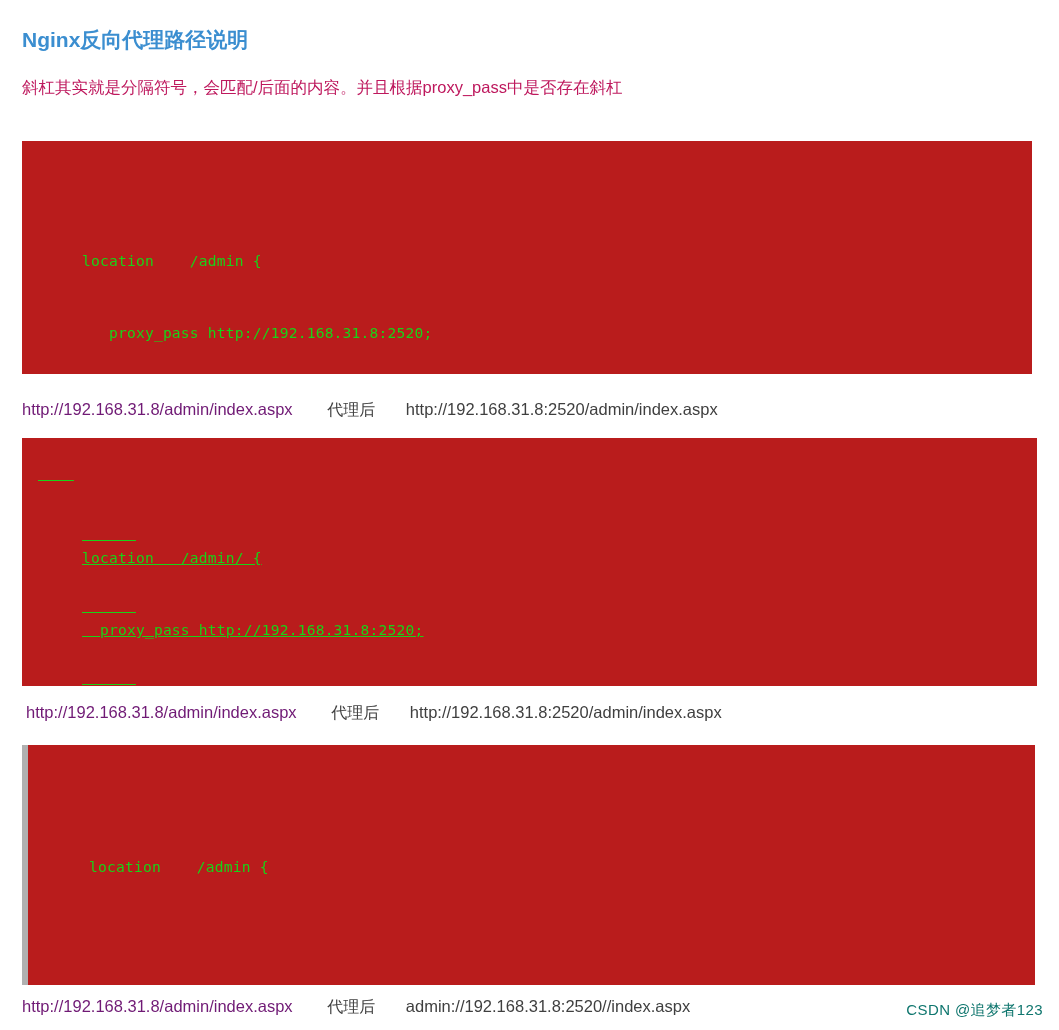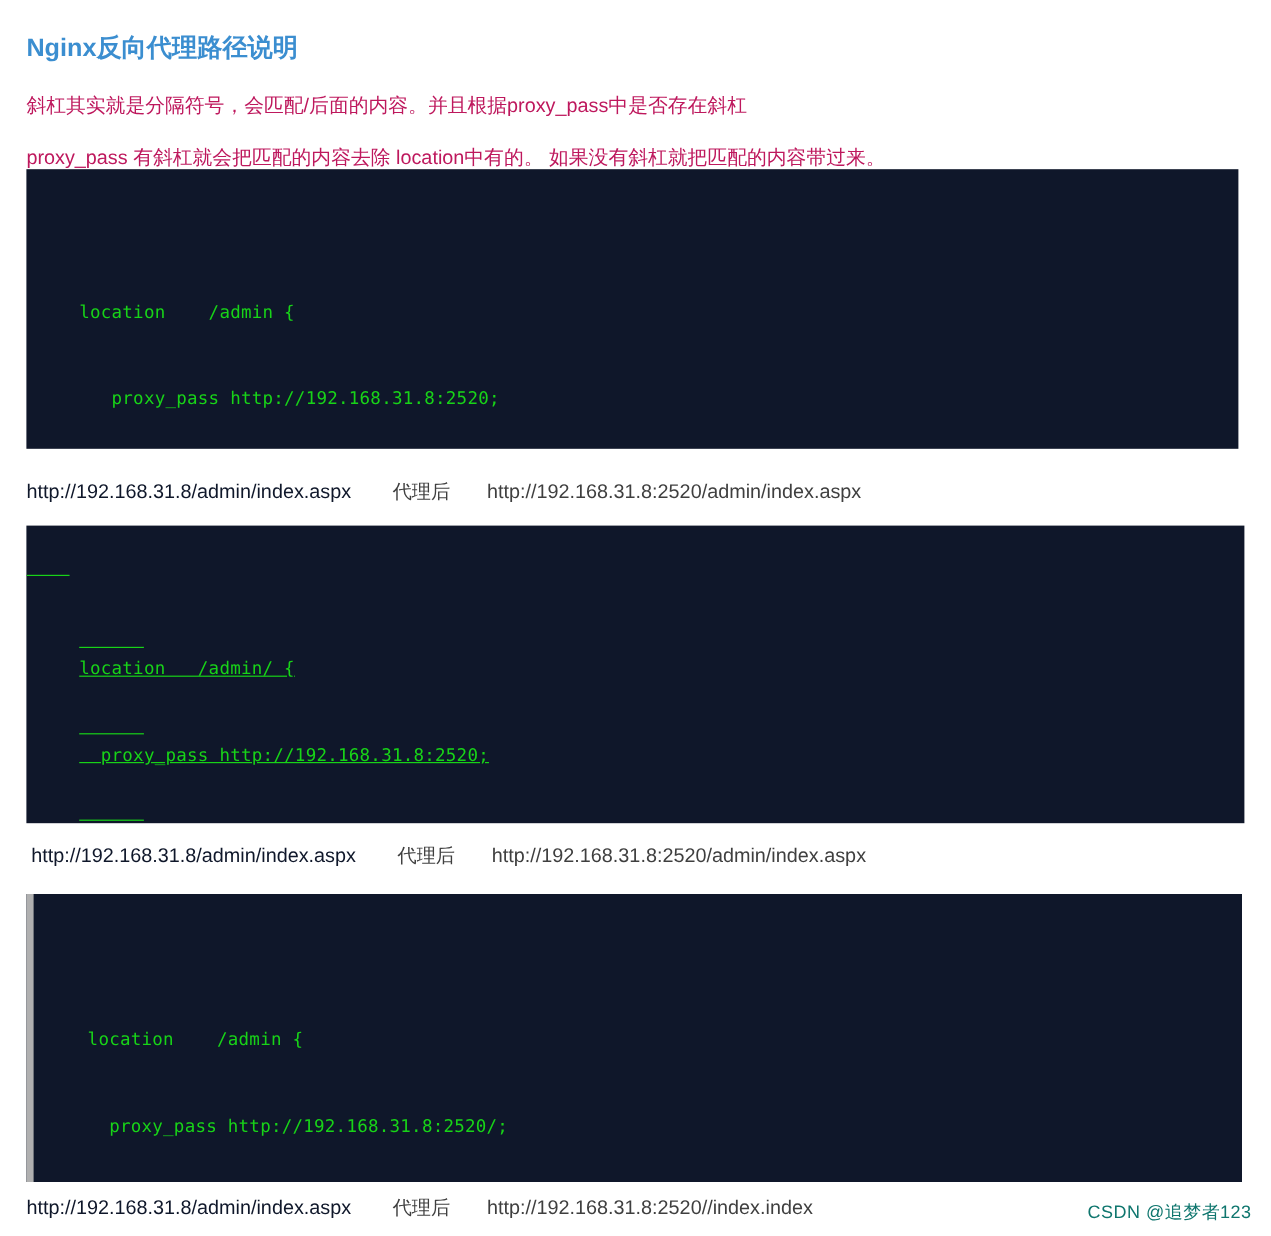--- a/index.html
+++ b/index.html
@@ -44,29 +44,30 @@
     color: #be185d;
     white-space: nowrap;
     font-weight: 400;
   }
   .para-1 { top: 60px; }
   .para-2 { top: 104px; }
 
   
   .code-block {
     position: absolute;
-    background: #0f172a;
+    background: #b91c1c;
     color: #18d318;
     font-family: "DejaVu Sans Mono", "Liberation Mono", monospace;
     font-size: 14.6px;
     line-height: 24px;
     overflow: hidden;
     box-sizing: border-box;
     white-space: pre;
     letter-spacing: 0.2px;
+    padding-left: 16px;
   }
   .code-block .code-inner {
     padding: 12px 0 0 0;
   }
   .code-line {
     white-space: pre;
     display: block;
     height: 24px;
   }
 
@@ -98,21 +99,21 @@
   #code-block-2 .code-inner { padding-left: 44px; }
   #code-block-3 .code-inner { padding-left: 45px; }
 
   
   .map-row {
     position: absolute;
     white-space: nowrap;
     font-size: 16.5px;
   }
   .map-row .src-url {
-    color: #0f172a;
+    color: #701a75;
     text-decoration: none;
   }
   .map-row .arrow-label {
     color: #3f3f3f;
     margin-left: 30px;
     margin-right: 26px;
     font-size: 16px;
   }
   .map-row .dst-url {
     color: #3f3f3f;
@@ -135,21 +136,20 @@
 </style>
 </head>
 <body>
 
 <div class="page">
 
   <h1 class="article-title">Nginx反向代理路径说明</h1>
 
   <p class="para para-1">斜杠其实就是分隔符号，会匹配/后面的内容。并且根据proxy_pass中是否存在斜杠</p>
 
-  <p class="para para-2">proxy_pass 有斜杠就会把匹配的内容去除 location中有的。 如果没有斜杠就把匹配的内容带过来。</p>
 
   <div class="code-block" id="code-block-1">
     <div class="code-inner">
       <span class="code-line">location    /admin {</span>
       <span class="code-line">   proxy_pass http://192.168.31.8:2520;</span>
       
       
       
       
       
@@ -181,32 +181,31 @@
 
   <div class="map-row" id="map-row-2">
     <a class="src-url" href="#">http://192.168.31.8/admin/index.aspx</a>
     <span class="arrow-label">代理后</span>
     <span class="dst-url">http://192.168.31.8:2520/admin/index.aspx</span>
   </div>
 
   <div class="code-block" id="code-block-3">
     <div class="code-inner">
       <span class="code-line">location    /admin {</span>
-      <span class="code-line">  proxy_pass http://192.168.31.8:2520/;</span>
       
       
       
       
       
       
       
     </div>
   </div>
 
   <div class="map-row" id="map-row-3">
     <a class="src-url" href="#">http://192.168.31.8/admin/index.aspx</a>
     <span class="arrow-label">代理后</span>
-    <span class="dst-url">http://192.168.31.8:2520//index.index</span>
+    <span class="dst-url">admin://192.168.31.8:2520//index.aspx</span>
   </div>
 
   <div class="watermark">CSDN @追梦者123</div>
 
 </div>
 
 </body></html>

